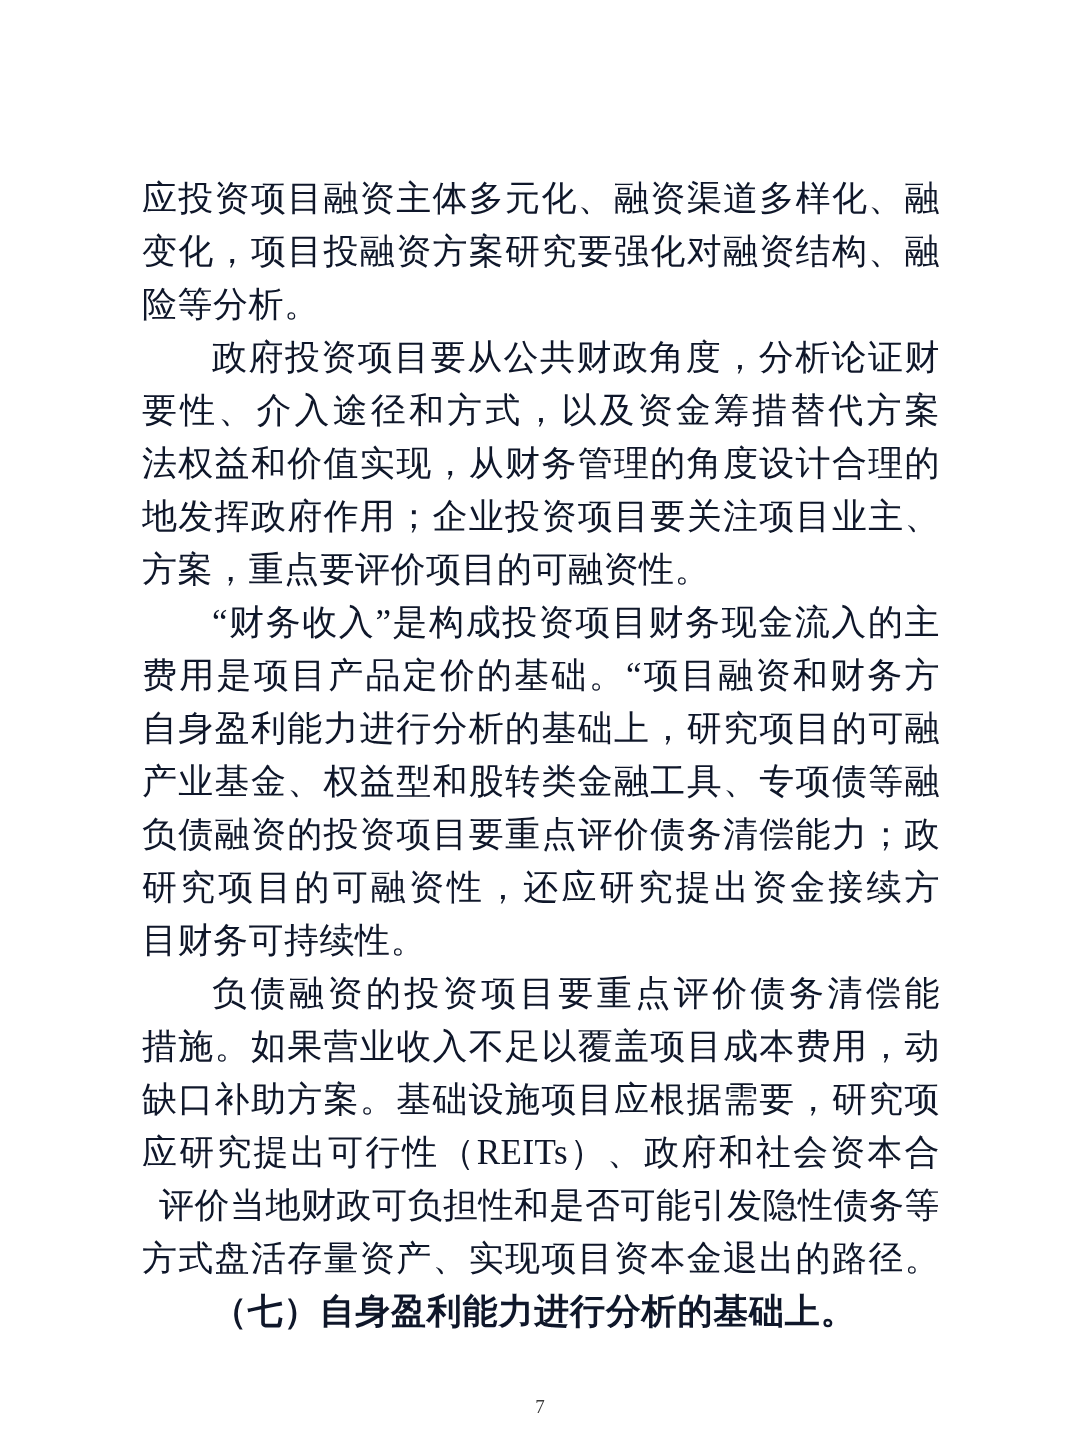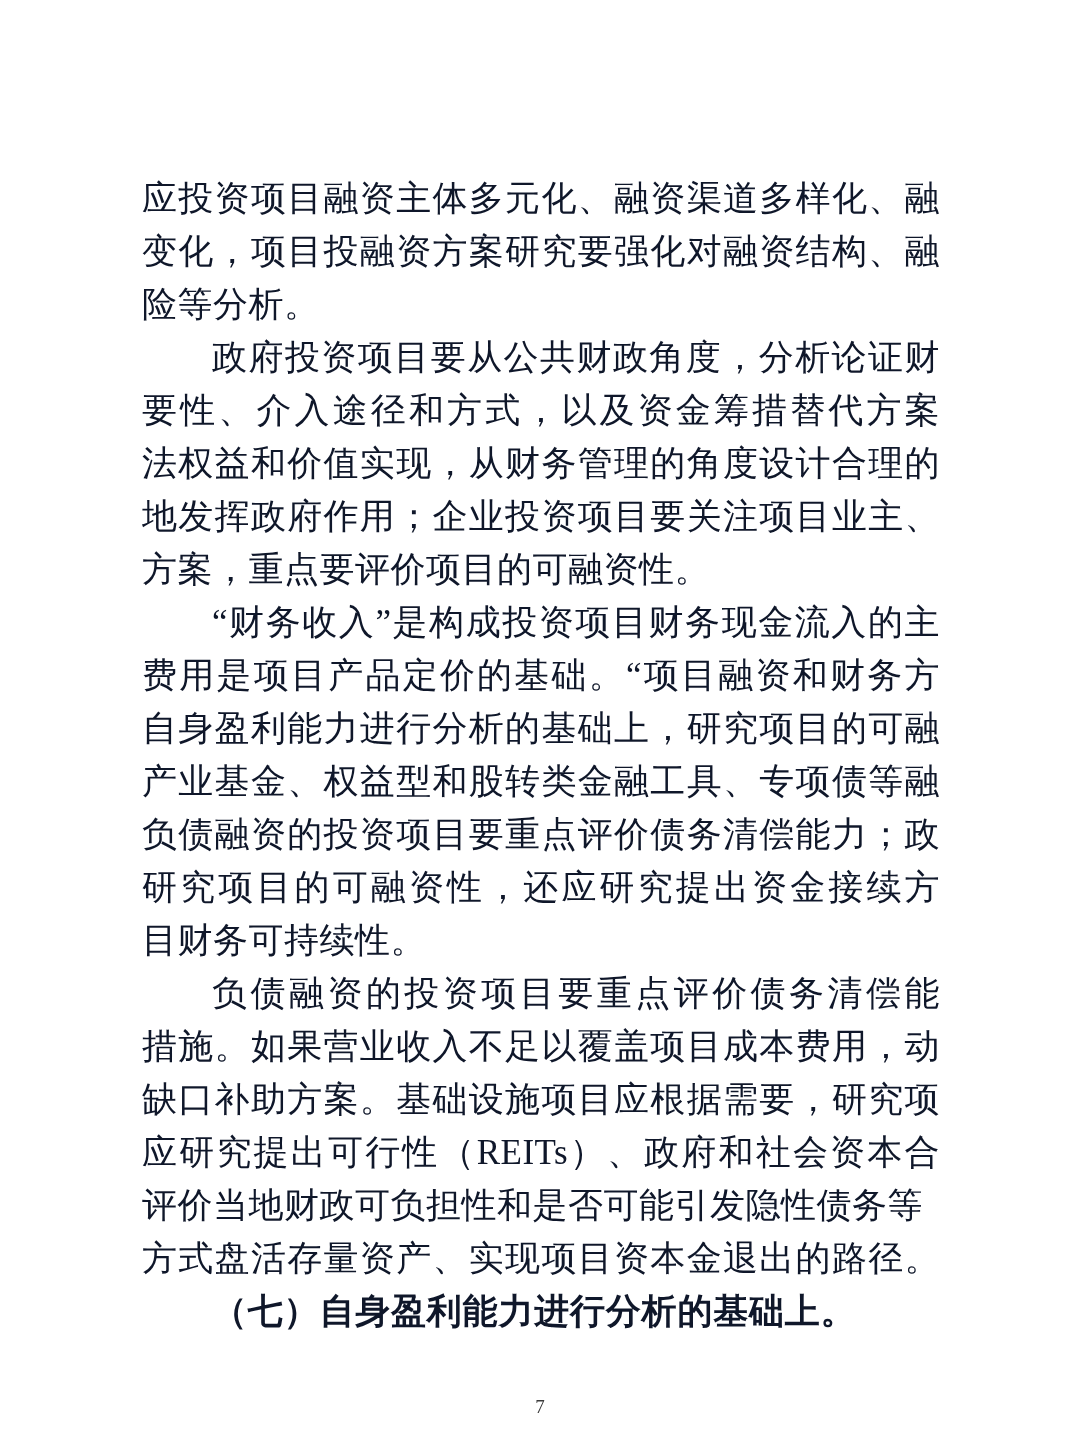--- a/index.html
+++ b/index.html
@@ -31,21 +31,21 @@
   }
   .line {
     height: 53px;
     overflow: hidden;
   }
   .line.full {
     text-align: justify;
     text-align-last: justify;
   }
   .line.end {
-    text-align: left;
+    text-align: right;
     text-align-last: left;
   }
   .line.indent {
     text-indent: 2em;
   }
   .paragraph.bold .line {
     font-weight: bold;
     letter-spacing: 0.8px;
   }
   .page-number {

